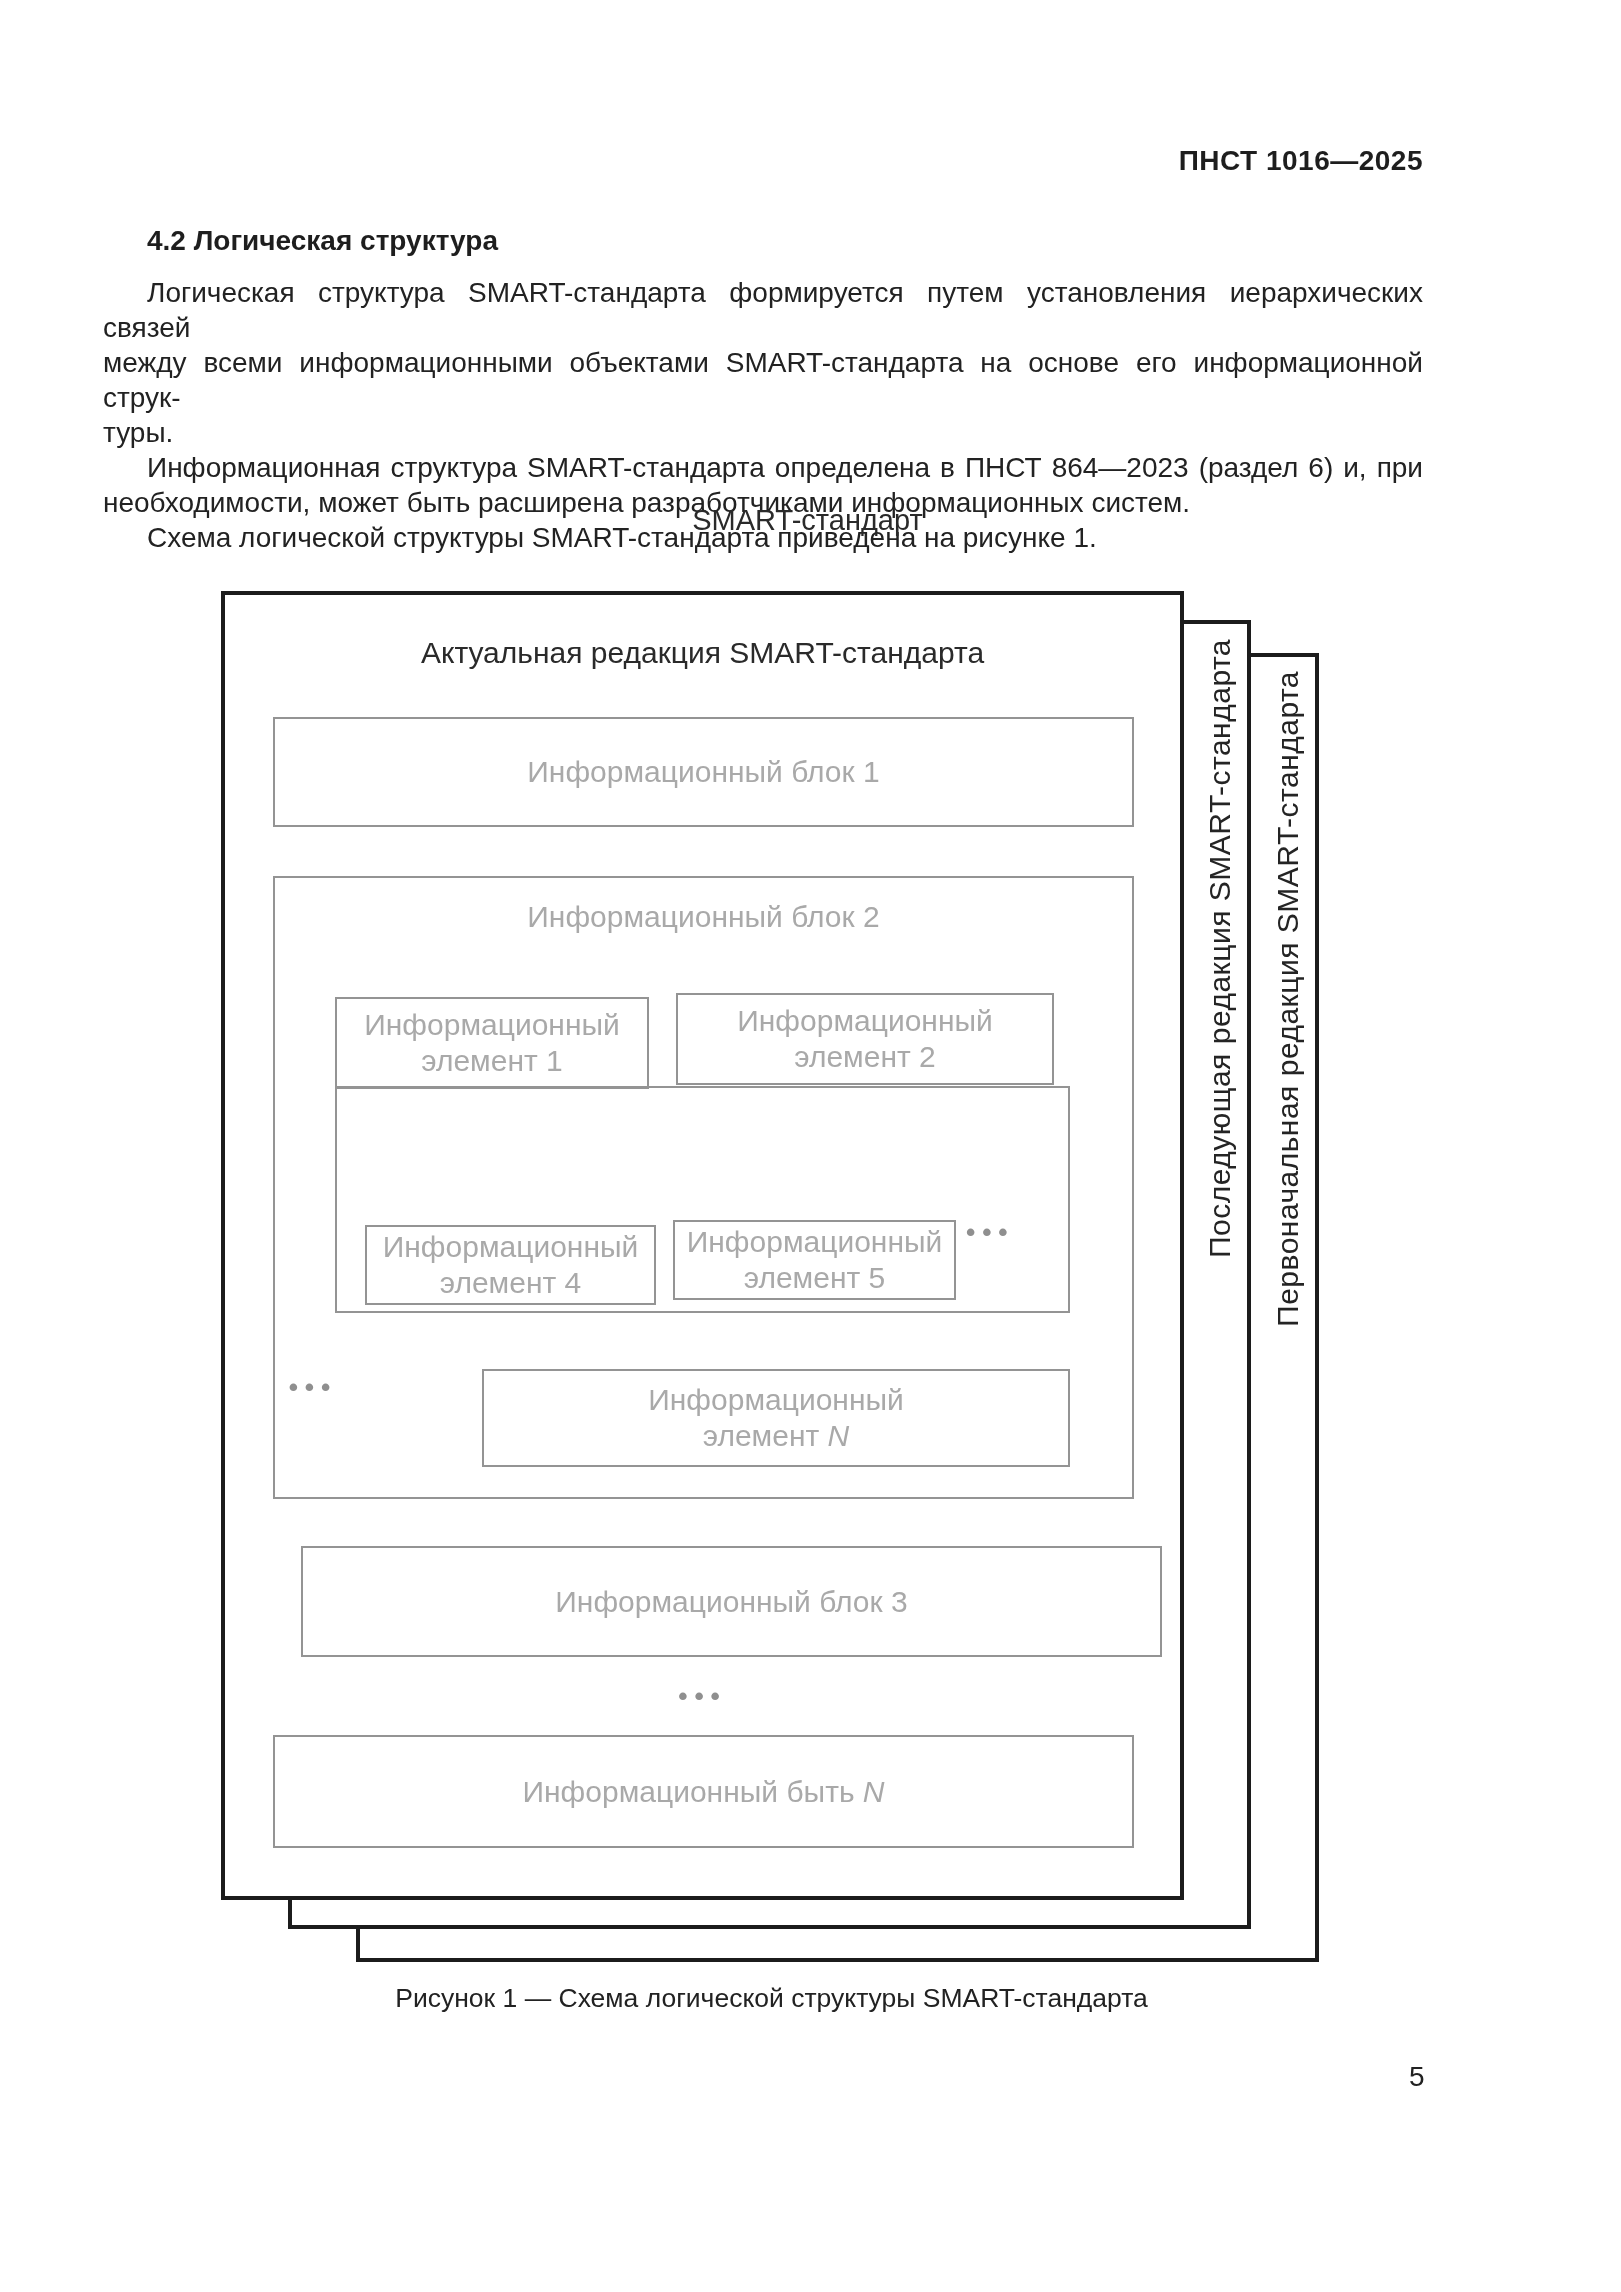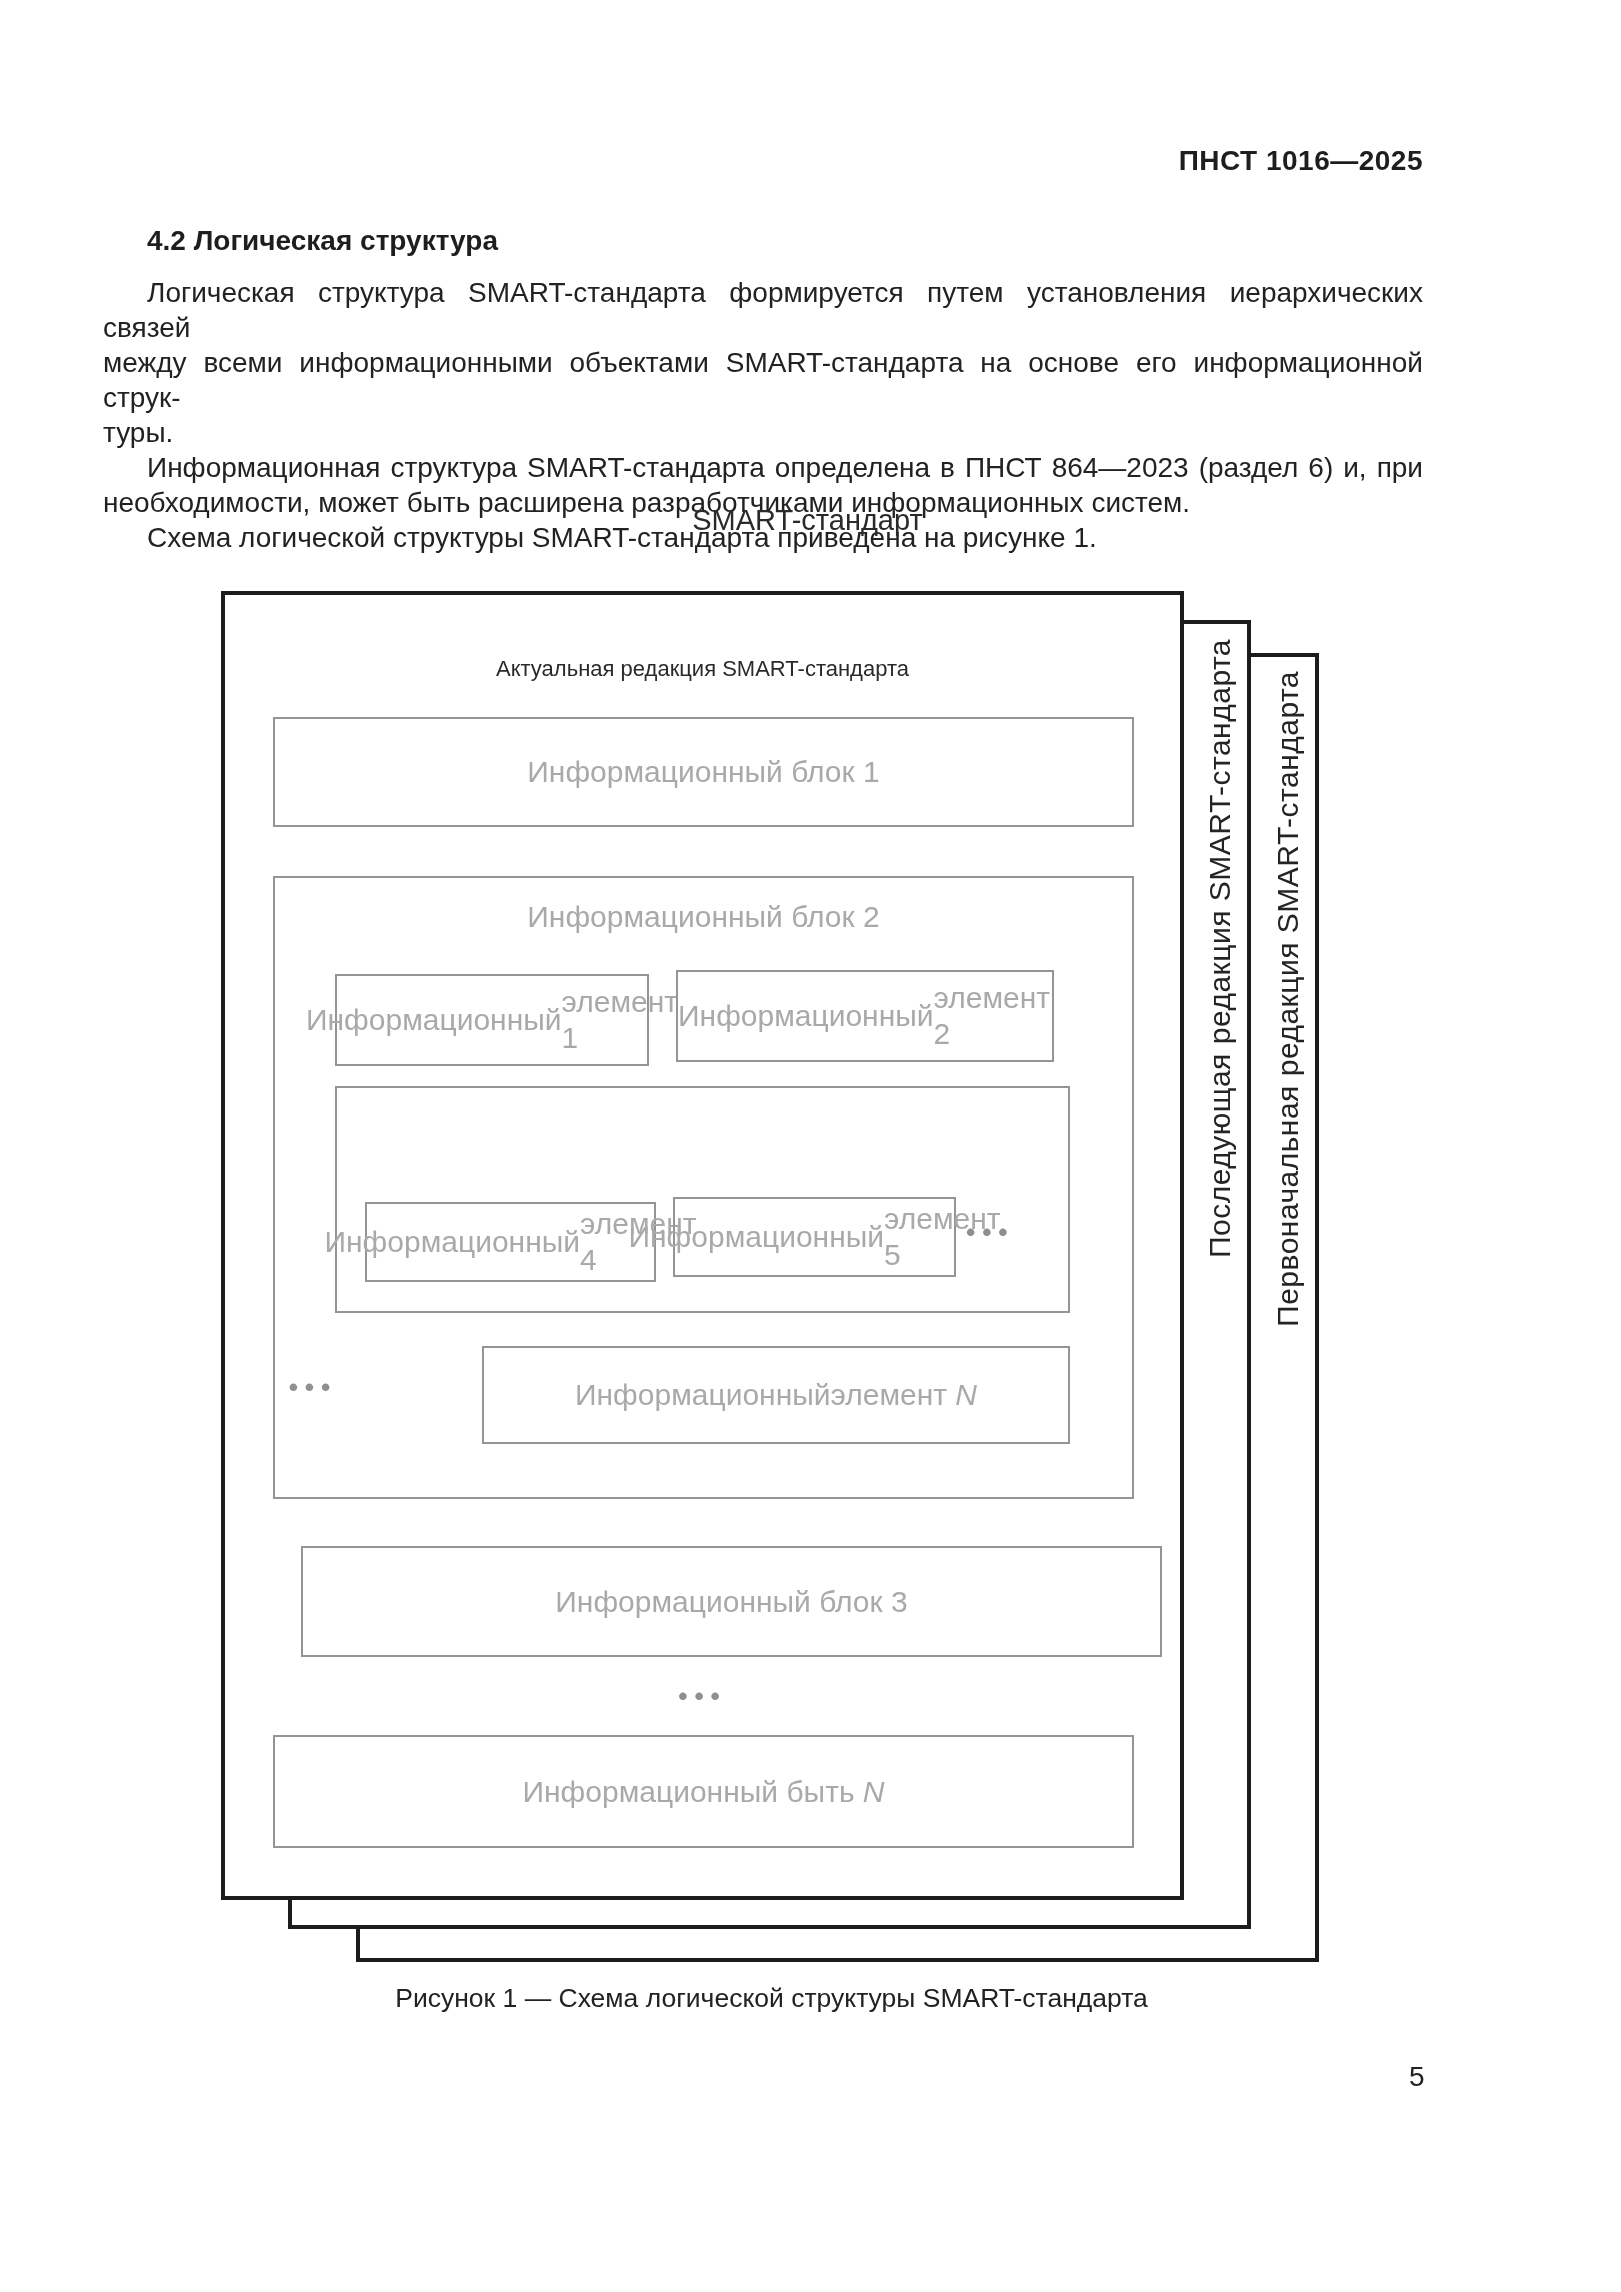--- a/index.html
+++ b/index.html
@@ -46,32 +46,32 @@
   }
   .vlabel span {
     writing-mode:vertical-rl; transform:rotate(180deg);
     white-space:nowrap; letter-spacing:0.5px;
   }
   .vlabel-mid  { left:1189px; top:625px; width:62px; height:647px; }
   .vlabel-back { left:1258px; top:661px; width:60px; height:676px; }
 
   .sheet-title {
     position:absolute; top:41px; left:0; width:100%;
-    text-align:center; font-size:22px; color:#2a2a2a;margin-top:20px;
+    text-align:center; font-size:30px; color:#2a2a2a;
   }
 
   
   .gbox {
     position:absolute; border:2.9px solid #949494; box-sizing:border-box;
     color:#a9a9a9; background:transparent;
   }
   .center-label { display:flex; align-items:center; justify-content:center;
     font-size:30px; }
-  .two-line { display:flex; align-items:center;
-    justify-content:center; font-size:30px; line-height:36px; }
+  .two-line { display:flex; flex-direction:column; align-items:center;
+    justify-content:center; font-size:30px; line-height:36px;margin-top:23px; }
   .top-label {
     position:absolute; top:21.6px; left:0; width:100%;
     text-align:center; font-size:30px; color:#a9a9a9;
   }
   .blok1 { left:48px; top:122px; width:861px; height:110px; }
   .blok2 { left:48px; top:281px; width:861px; height:623px; }
   .blok3 { left:48px; top:951px; width:861px; height:111px;margin-left:28px; }
   .blokN { left:48px; top:1140px; width:861px; height:113px; }
 
   .el1 { left:60px;  top:96px;  width:314px; height:92px; }

